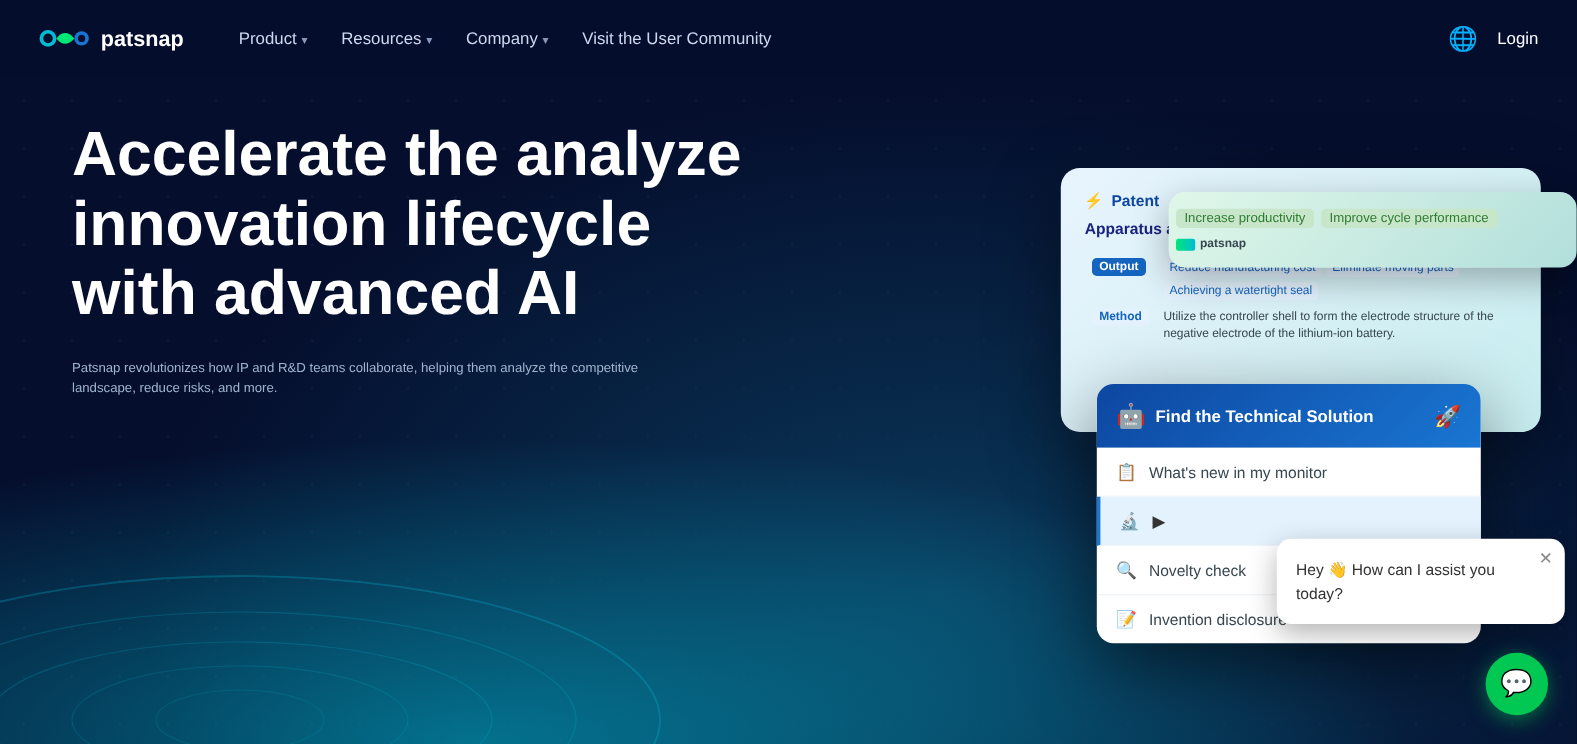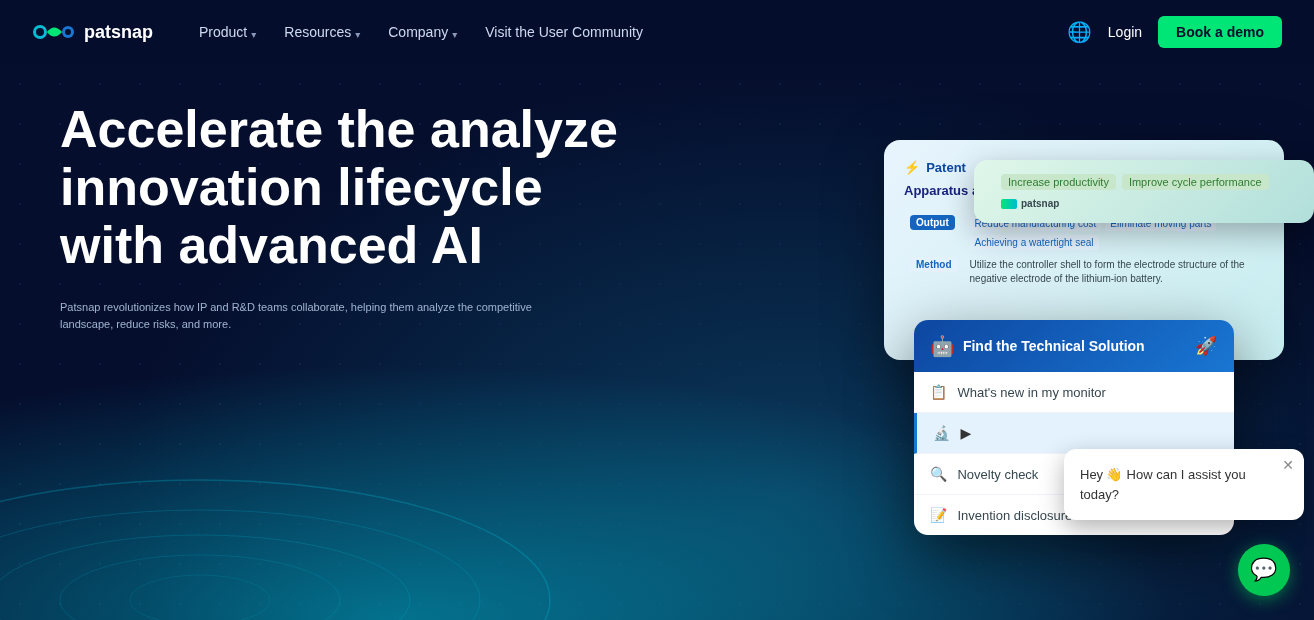--- a/index.html
+++ b/index.html
@@ -95,21 +95,21 @@
       font-size: 10px; font-weight: 600; white-space: nowrap;
     }
     .output-tags { display: flex; gap: 4px; flex-wrap: wrap; }
     .out-tag { background: #e3f2fd; color: #1565c0; border-radius: 4px; padding: 2px 5px; font-size: 10px; }
     .method-text { font-size: 10px; color: #37474f; line-height: 1.4; }
 
     
     .productivity-card {
       position: absolute; top: 20px; right: 0; width: 340px;
       background: linear-gradient(135deg, #e0f7e9, #b2dfdb);
-      border-radius: 14px; padding: 14px 27px;
+      border-radius: 14px; padding: 14px 6px;
       box-shadow: 0 10px 30px rgba(0,0,0,0.3);
     }
     .prod-tags { display: flex; gap: 6px; flex-wrap: wrap; }
     .prod-tag { font-size: 11px; color: #2e7d32; background: #c8e6c9; border-radius: 4px; padding: 2px 7px; }
     .prod-tag-main { font-size: 13px; color: #1b5e20; font-weight: 700; }
     .patsnap-mini { display: flex; align-items: center; gap: 4px; margin-top: 8px; }
     .patsnap-mini-logo { width: 16px; height: 10px; background: linear-gradient(90deg, #00e676, #00bcd4); border-radius: 2px; }
     .patsnap-mini-text { font-size: 10px; color: #37474f; font-weight: 600; }
 
     
@@ -198,21 +198,20 @@
         <span>Company</span>
         <span class="chevron">▾</span>
       </div>
       <div class="nav-community">Visit the User Community</div>
     </div>
   </div>
 
   <div class="nav-right">
     <button class="globe-btn">🌐</button>
     <button class="login-btn">Login</button>
-    <button class="demo-btn">Book a demo</button>
   </div>
 </nav>
 
 <div class="hero-left">
   <h1 class="hero-title">Accelerate the analyze innovation lifecycle with advanced AI</h1>
   <p class="hero-subtitle">Patsnap revolutionizes how IP and R&amp;D teams collaborate, helping them analyze the competitive landscape, reduce risks, and more.</p>
 </div>
 
 <div class="ui-cards">
 

